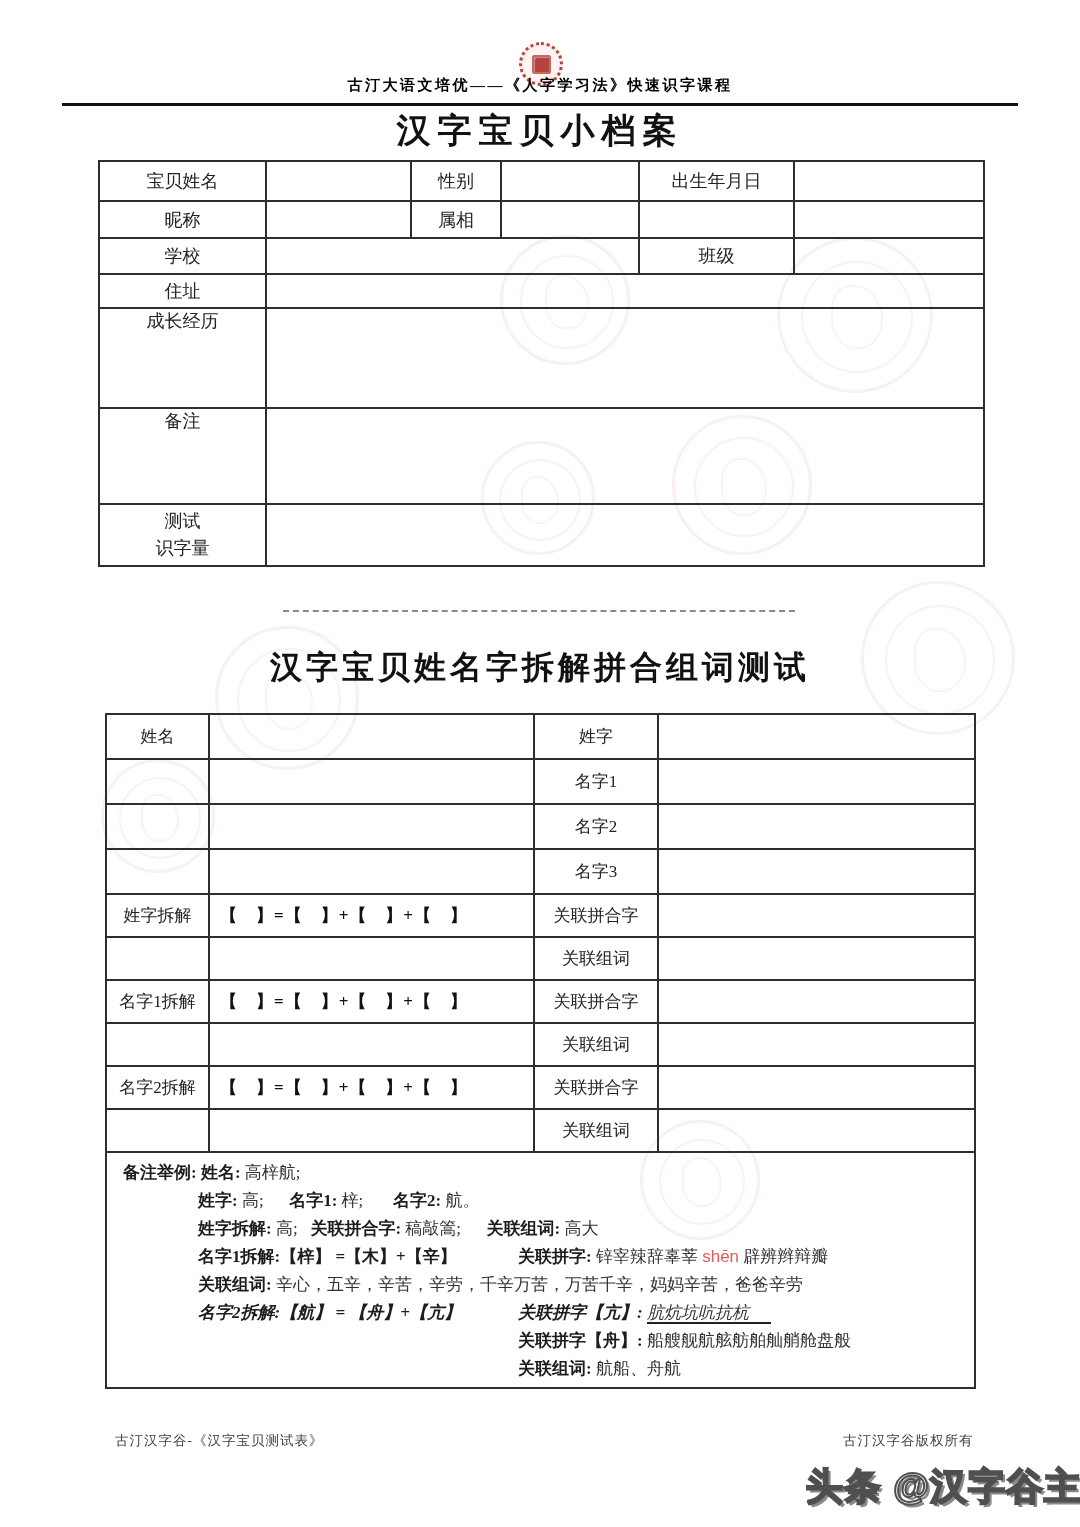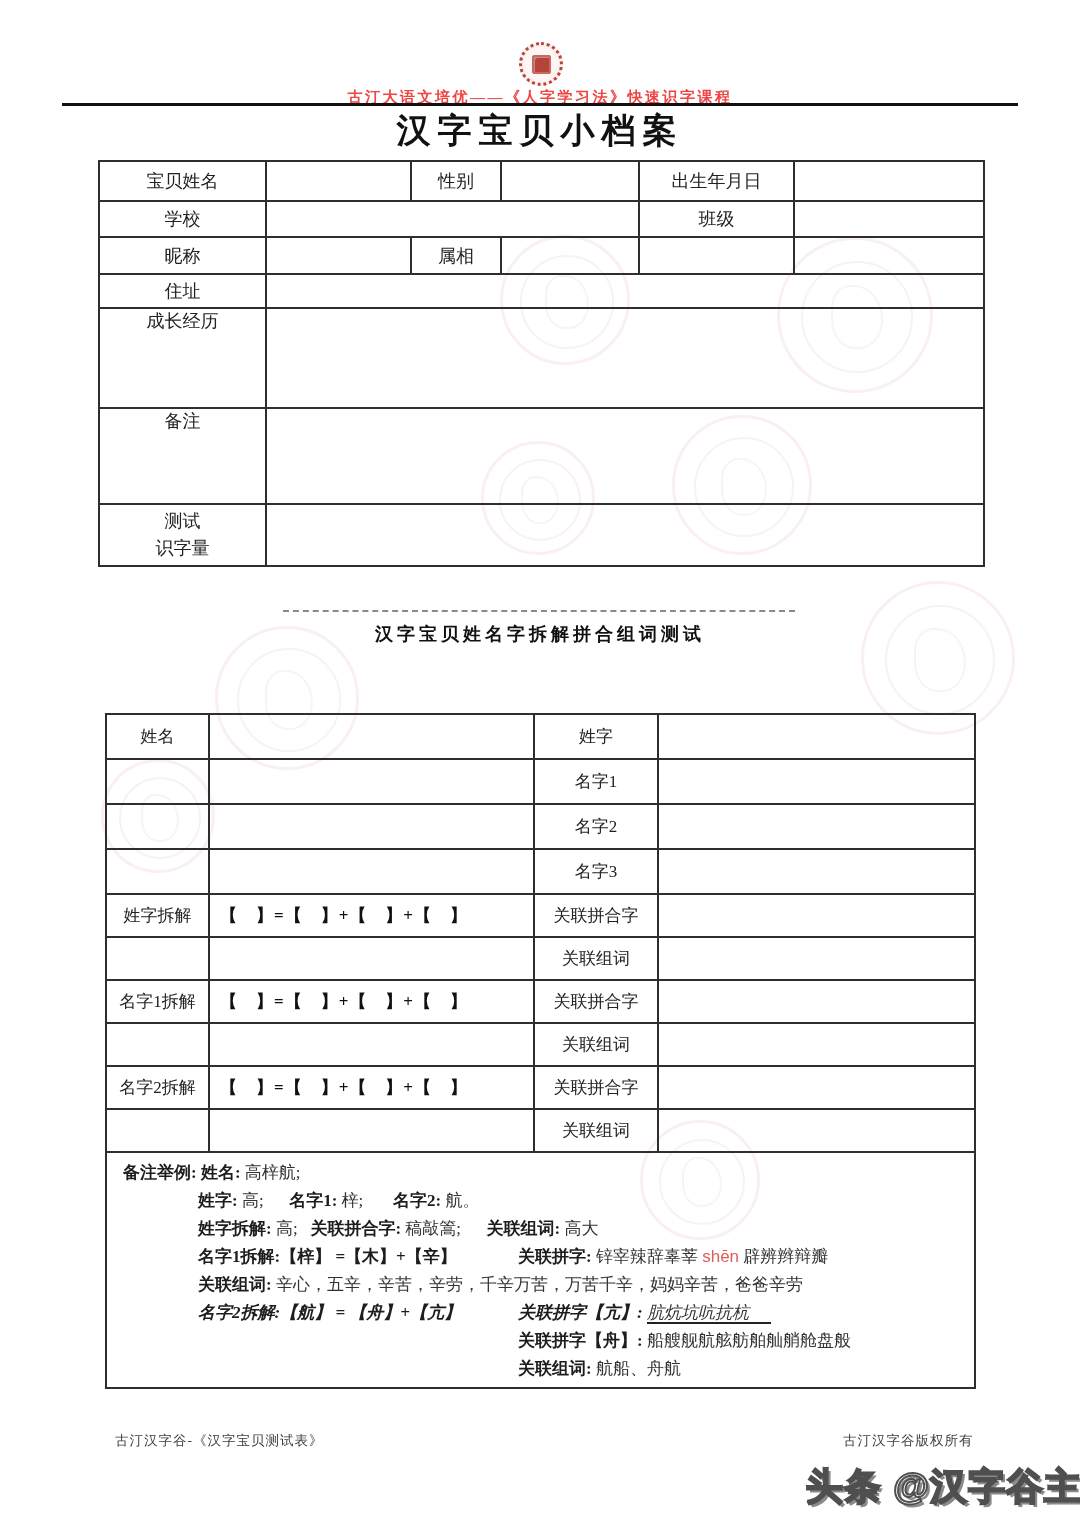--- a/index.html
+++ b/index.html
@@ -14,22 +14,22 @@
     position:absolute; left:519px; top:42px; width:44px; height:44px;
     border:3px dotted #b5443c; border-radius:50%;
     background:radial-gradient(circle at 50% 50%, #fdf6f5 55%, #f6e3e0 100%);
     display:flex; align-items:center; justify-content:center;
   }
   .seal-logo .inner {
     width:19px; height:19px; background:#b5443c; border-radius:3px;
     box-shadow:inset 0 0 0 2px #c8685f, inset 3px 3px 0 rgba(255,255,255,.35);
   }
   .course-line {
-    position:absolute; left:0; top:88px; width:100%; text-align:center;
-    font-size:15px; font-weight:bold; letter-spacing:2.5px; color:#ef4444;
+    position:absolute; left:0; top:76px; width:100%; text-align:center;
+    font-size:15px; font-weight:bold; letter-spacing:2.5px; color:#000000;
   }
   .header-rule { position:absolute; left:62px; top:103px; width:956px; height:3px; background:#111; }
   .page-title {
     position:absolute; left:0; top:108px; width:100%; text-align:center;
     font-size:34px; font-weight:bold; letter-spacing:7px; color:#111;
   }
   
   table { border-collapse:collapse; table-layout:fixed; background:transparent; }
   td {
     border:2px solid #2e2e2e; font-size:18px; color:#222;
@@ -40,22 +40,22 @@
   td.v-top { vertical-align:top; }
   td.two-line div { line-height:27px; }
   #test-table td { font-size:17px; }
   td.formula-cell {
     text-align:left; padding-left:10px; font-weight:bold; font-size:21px;
     letter-spacing:1px; color:#111;
   }
   
   .dashed-sep { position:absolute; left:283px; top:610px; width:512px; border-top:2px dashed #8a8a8a; }
   .section2-title {
-    position:absolute; left:0; top:622px; width:100%; text-align:center;
-    font-size:18px; font-weight:bold; letter-spacing:4px; color:#111;
+    position:absolute; left:0; top:646px; width:100%; text-align:center;
+    font-size:32px; font-weight:bold; letter-spacing:4px; color:#111;
   }
   
   .example-cell { text-align:left; vertical-align:top; padding:6px 10px 4px 6px; }
   .ex-line { white-space:pre-wrap; line-height:28px; font-size:17px; color:#333; }
   .seg-bold { font-weight:bold; color:#1d1d1d; }
   .seg-red { color:#e05c5c; font-family:"Liberation Sans","DejaVu Sans",sans-serif; }
   .seg-underline { border-bottom:2px solid #222; padding-right:22px; }
   .seg-block { display:inline-block; }
   
   .footer-left  { position:absolute; left:115px; top:1432px; font-size:13.5px; color:#3d3d3d; letter-spacing:1px; }
@@ -110,32 +110,32 @@
       </colgroup>
     <tbody>
         <tr style="height:40px;">
       <td>宝贝姓名</td>
       <td></td>
       <td>性别</td>
       <td></td>
       <td>出生年月日</td>
       <td></td>
     </tr>
+    <tr style="height:37px;">
+      <td>昵称</td>
+      <td></td>
+      <td>属相</td>
+      <td></td>
+      <td></td>
+      <td></td>
+    </tr>
     <tr style="height:36px;">
       <td>学校</td>
       <td colspan="3"></td>
       <td>班级</td>
-      <td></td>
-    </tr>
-    <tr style="height:37px;">
-      <td>昵称</td>
-      <td></td>
-      <td>属相</td>
-      <td></td>
-      <td></td>
       <td></td>
     </tr>
     <tr style="height:34px;">
       <td>住址</td>
       <td colspan="5"></td>
     </tr>
     <tr style="height:100px;">
       <td class="v-top">成长经历</td>
       <td colspan="5"></td>
     </tr>

